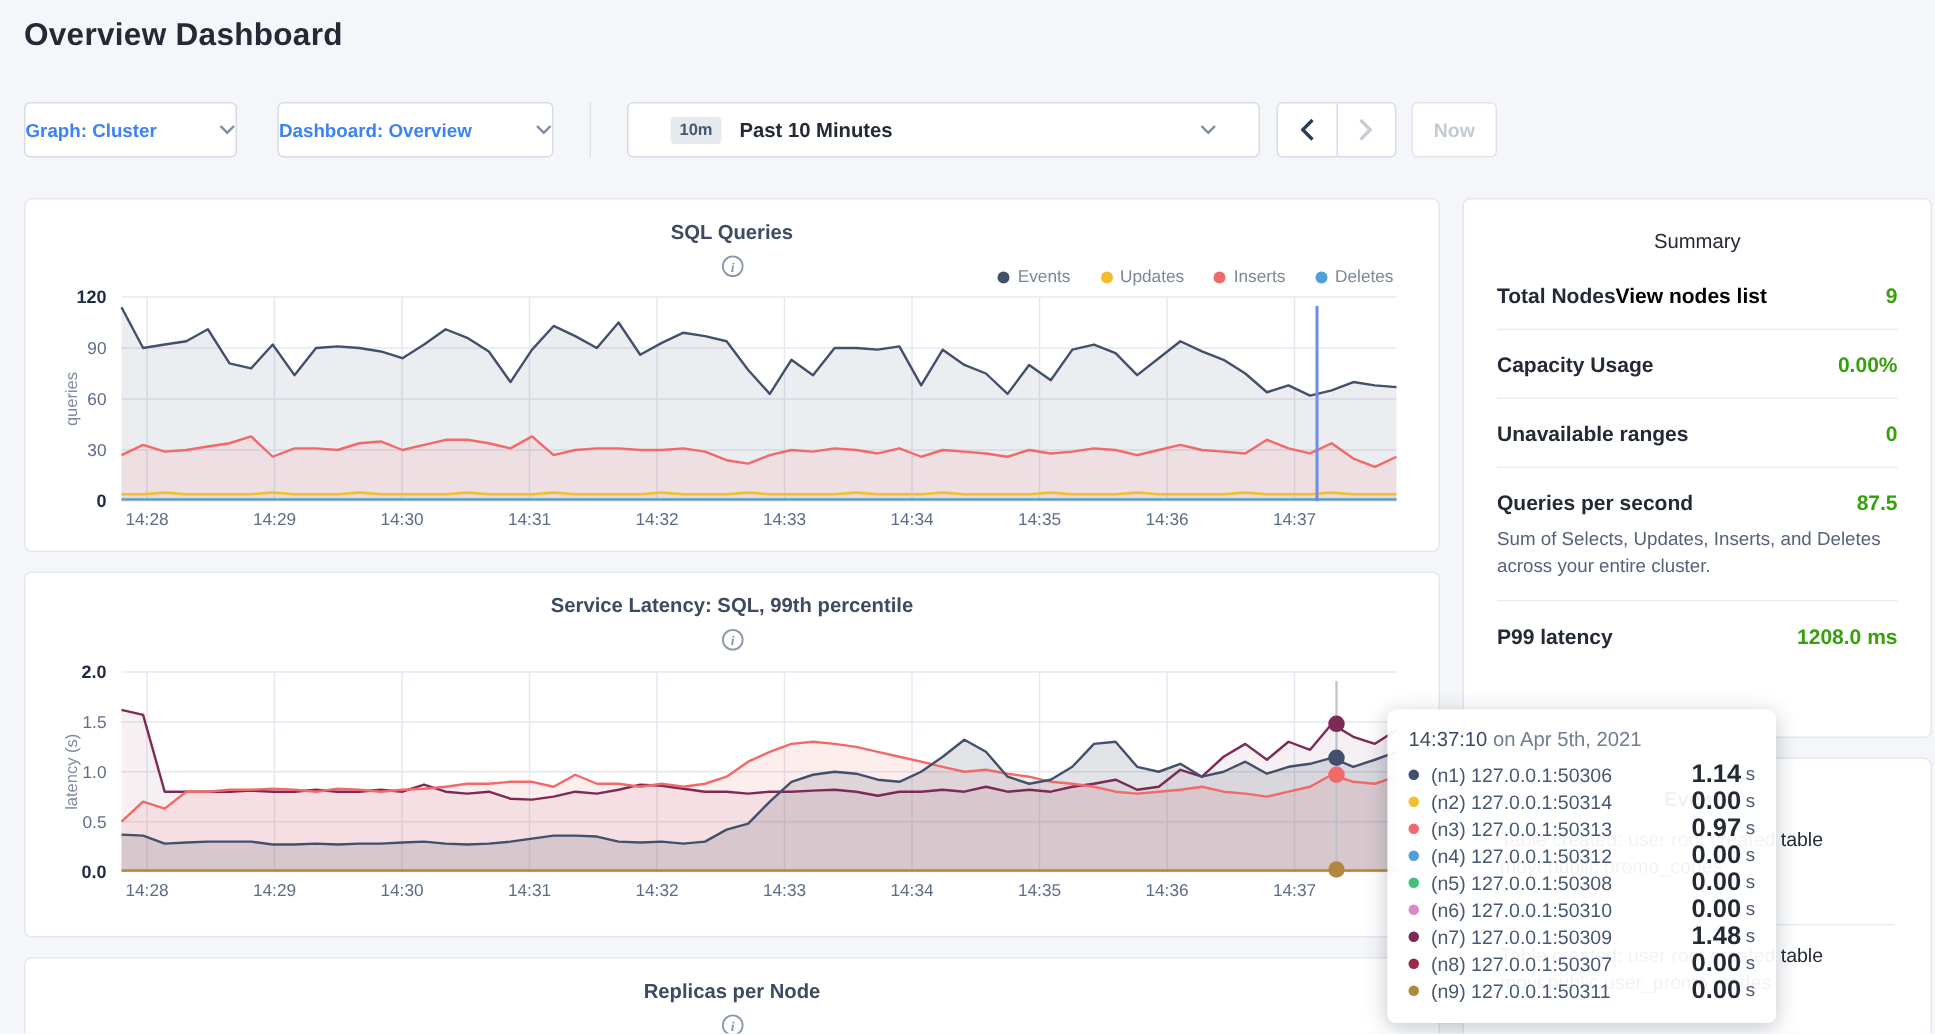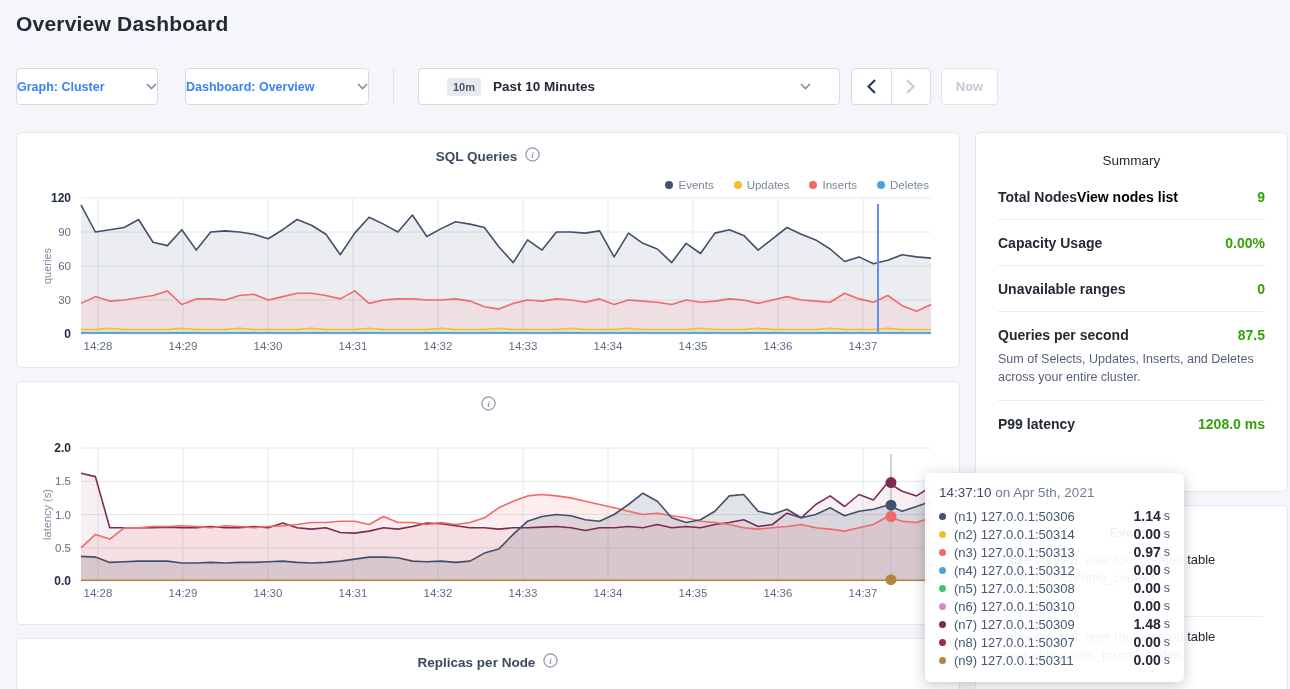--- a/index.html
+++ b/index.html
@@ -20,21 +20,21 @@
   .arrowcell{width:40px;height:100%;display:flex;align-items:center;justify-content:center;}
   .arrowcell.first{border-right:1px solid #d6dbe4;}
   .nowbtn{left:941px;width:57px;justify-content:center;font-size:13px;font-weight:bold;color:#c3cad4;border-color:#e0e4ea;}
   
   .panel{position:absolute;background:#fff;border:1px solid #e4e8ee;border-radius:5px;box-sizing:border-box;}
   .sql-panel{left:16px;top:132px;width:944px;height:236px;}
   .latency-panel{left:16px;top:381px;width:944px;height:244px;}
   .replicas-panel{left:16px;top:638px;width:944px;height:90px;}
   .summary-panel{left:975px;top:132px;width:313px;height:360px;padding:0 22px;}
   .events-panel{left:975px;top:505px;width:313px;height:200px;padding:0 24px;}
-  .chart-title-row{position:absolute;top:14px;left:0;right:0;display:flex;justify-content:center;align-items:center;gap:8px;font-size:13.5px;font-weight:bold;color:#3e4a61;}
+  .chart-title-row{position:absolute;top:14px;left:0;right:0;display:flex;justify-content:flex-start;align-items:center;gap:8px;font-size:13.5px;font-weight:bold;color:#3e4a61;flex-direction:column;}
   .legend{position:absolute;top:46px;right:30px;display:flex;gap:20px;}
   .legend-item{display:flex;align-items:center;gap:5px;font-size:11.5px;color:#7a8799;}
   .dot{width:8px;height:8px;border-radius:50%;flex:none;}
   svg.chart{position:absolute;left:0;top:0;font-family:"Liberation Sans",sans-serif;}
   
   .summary-title{text-align:center;font-size:13.5px;font-weight:normal;color:#242a35;padding:20px 0 6px;}
   .summary-row{padding:15px 0 14px;border-bottom:1px solid #e9edf2;}
   .summary-row:last-child{border-bottom:none;}
   .sr-head{display:flex;align-items:baseline;}
   .sr-label{font-size:14px;font-weight:bold;color:#242a35;}
@@ -44,21 +44,21 @@
   
   .events-title{text-align:center;font-size:13.5px;font-weight:bold;color:#242a35;padding:19px 0 0;}
   .event-item{margin-top:11px;padding-bottom:29px;border-bottom:1px solid #e9edf2;font-size:13px;line-height:18px;color:#242a35;}
   .event-item:last-child{border-bottom:none;padding-bottom:10px;}
   
   .tooltip{position:absolute;left:925px;top:473px;width:231px;background:rgba(255,255,255,0.94);border-radius:6px;box-shadow:0 3px 14px rgba(40,50,70,0.28);padding:12px 14px 13px;z-index:10;}
   .tt-header{font-size:13.5px;color:#3e4a61;margin-bottom:7px;}
   .tt-header .tt-suffix{color:#707d92;}
   .tt-row{display:flex;align-items:center;height:18px;font-size:13px;color:#475872;}
   .tt-row .dot{width:7px;height:7px;margin-right:8px;}
-  .tt-val{margin-left:auto;font-size:14px;font-weight:bold;color:#242a35;}
+  .tt-val{margin-left:auto;font-size:17px;font-weight:bold;color:#242a35;}
   .tt-unit{font-weight:normal;color:#475872;margin-left:3px;font-size:12.5px;}
   .chev svg,.arrow svg{display:block;}
 </style>
 </head>
 <body>
 
 <div class="page">
 
   <h1 class="page-title">Overview Dashboard</h1>
 
@@ -167,20 +167,21 @@
         <polyline points="64.0,71.8 78.4,99.0 92.8,96.7 107.2,94.5 121.6,86.5 136.0,109.2 150.4,112.6 164.8,96.7 179.3,117.1 193.7,99.0 208.1,97.9 222.5,99.0 236.9,101.3 251.3,105.8 265.7,96.7 280.1,86.5 294.5,92.2 308.9,101.3 323.3,121.7 337.7,100.1 352.1,84.3 366.5,91.1 380.9,99.0 395.4,82.0 409.8,103.5 424.2,95.6 438.6,88.8 453.0,91.1 467.4,94.5 481.8,113.7 496.2,129.6 510.6,106.9 525.0,117.1 539.4,99.0 553.8,99.0 568.2,100.1 582.6,97.9 597.1,123.9 611.5,100.1 625.9,110.3 640.3,116.0 654.7,129.6 669.1,110.3 683.5,120.5 697.9,100.1 712.3,96.7 726.7,102.4 741.1,117.1 755.5,105.8 769.9,94.5 784.3,101.3 798.7,106.9 813.2,116.0 827.6,128.5 842.0,123.9 856.4,130.7 870.8,127.3 885.2,121.7 899.6,123.9 914.0,125.1" fill="none" stroke="#43506c" stroke-width="1.6" stroke-linejoin="round"></polyline>
         <polyline points="64.0,196.5 78.4,196.5 92.8,195.3 107.2,196.5 121.6,196.5 136.0,196.5 150.4,196.5 164.8,195.3 179.3,196.5 193.7,196.5 208.1,196.5 222.5,195.3 236.9,196.5 251.3,196.5 265.7,196.5 280.1,196.5 294.5,195.3 308.9,196.5 323.3,196.5 337.7,196.5 352.1,195.3 366.5,196.5 380.9,196.5 395.4,196.5 409.8,196.5 424.2,195.3 438.6,196.5 453.0,196.5 467.4,196.5 481.8,195.3 496.2,196.5 510.6,196.5 525.0,196.5 539.4,196.5 553.8,195.3 568.2,196.5 582.6,196.5 597.1,196.5 611.5,195.3 625.9,196.5 640.3,196.5 654.7,196.5 669.1,196.5 683.5,195.3 697.9,196.5 712.3,196.5 726.7,196.5 741.1,195.3 755.5,196.5 769.9,196.5 784.3,196.5 798.7,196.5 813.2,195.3 827.6,196.5 842.0,196.5 856.4,196.5 870.8,195.3 885.2,196.5 899.6,196.5 914.0,196.5" fill="none" stroke="#f2be2b" stroke-width="1.6" stroke-linejoin="round"></polyline>
         <polyline points="64.0,170.4 78.4,163.6 92.8,168.1 107.2,167.0 121.6,164.7 136.0,162.5 150.4,157.9 164.8,171.5 179.3,165.9 193.7,165.9 208.1,167.0 222.5,162.5 236.9,161.3 251.3,167.0 265.7,163.6 280.1,160.2 294.5,160.2 308.9,162.5 323.3,165.9 337.7,157.9 352.1,170.4 366.5,167.0 380.9,165.9 395.4,165.9 409.8,167.0 424.2,167.0 438.6,165.9 453.0,168.1 467.4,173.8 481.8,176.1 496.2,170.4 510.6,167.0 525.0,168.1 539.4,165.9 553.8,167.0 568.2,169.3 582.6,165.9 597.1,171.5 611.5,167.0 625.9,168.1 640.3,169.3 654.7,171.5 669.1,167.0 683.5,169.3 697.9,168.1 712.3,165.9 726.7,167.0 741.1,170.4 755.5,167.0 769.9,163.6 784.3,167.0 798.7,168.1 813.2,169.3 827.6,160.2 842.0,165.9 856.4,169.3 870.8,162.5 885.2,172.7 899.6,178.3 914.0,171.5" fill="none" stroke="#f16969" stroke-width="1.6" stroke-linejoin="round"></polyline>
         <polyline points="64.0,199.9 78.4,199.9 92.8,199.9 107.2,199.9 121.6,199.9 136.0,199.9 150.4,199.9 164.8,199.9 179.3,199.9 193.7,199.9 208.1,199.9 222.5,199.9 236.9,199.9 251.3,199.9 265.7,199.9 280.1,199.9 294.5,199.9 308.9,199.9 323.3,199.9 337.7,199.9 352.1,199.9 366.5,199.9 380.9,199.9 395.4,199.9 409.8,199.9 424.2,199.9 438.6,199.9 453.0,199.9 467.4,199.9 481.8,199.9 496.2,199.9 510.6,199.9 525.0,199.9 539.4,199.9 553.8,199.9 568.2,199.9 582.6,199.9 597.1,199.9 611.5,199.9 625.9,199.9 640.3,199.9 654.7,199.9 669.1,199.9 683.5,199.9 697.9,199.9 712.3,199.9 726.7,199.9 741.1,199.9 755.5,199.9 769.9,199.9 784.3,199.9 798.7,199.9 813.2,199.9 827.6,199.9 842.0,199.9 856.4,199.9 870.8,199.9 885.2,199.9 899.6,199.9 914.0,199.9" fill="none" stroke="#4da0dc" stroke-width="1.6" stroke-linejoin="round"></polyline>
         <line x1="861" x2="861" y1="71" y2="201" stroke="#6a8df2" stroke-width="2"></line>
       </svg>
   </div>
 
   <div class="panel latency-panel">
     <div class="chart-title-row">
+      <span>Service Latency: SQL, 99th percentile</span>
       <span><svg width="15" height="15" viewBox="0 0 15 15">
             <circle cx="7.5" cy="7.5" r="6.6" fill="none" stroke="#8a96aa" stroke-width="1.2"></circle>
             <text x="7.5" y="11" text-anchor="middle" font-size="9" fill="#8a96aa" font-family="Liberation Serif,serif" font-style="italic">i</text>
           </svg></span>
     </div>
     <svg class="chart" id="latencyChart" width="944" height="244">
         <line x1="81" x2="81" y1="66" y2="199" stroke="#e4e9f0" stroke-width="1"></line>
         <text x="81" y="215" text-anchor="middle" font-size="11.5" fill="#5f6c87">14:28</text>
         <line x1="166" x2="166" y1="66" y2="199" stroke="#e4e9f0" stroke-width="1"></line>
         <text x="166" y="215" text-anchor="middle" font-size="11.5" fill="#5f6c87">14:29</text>

